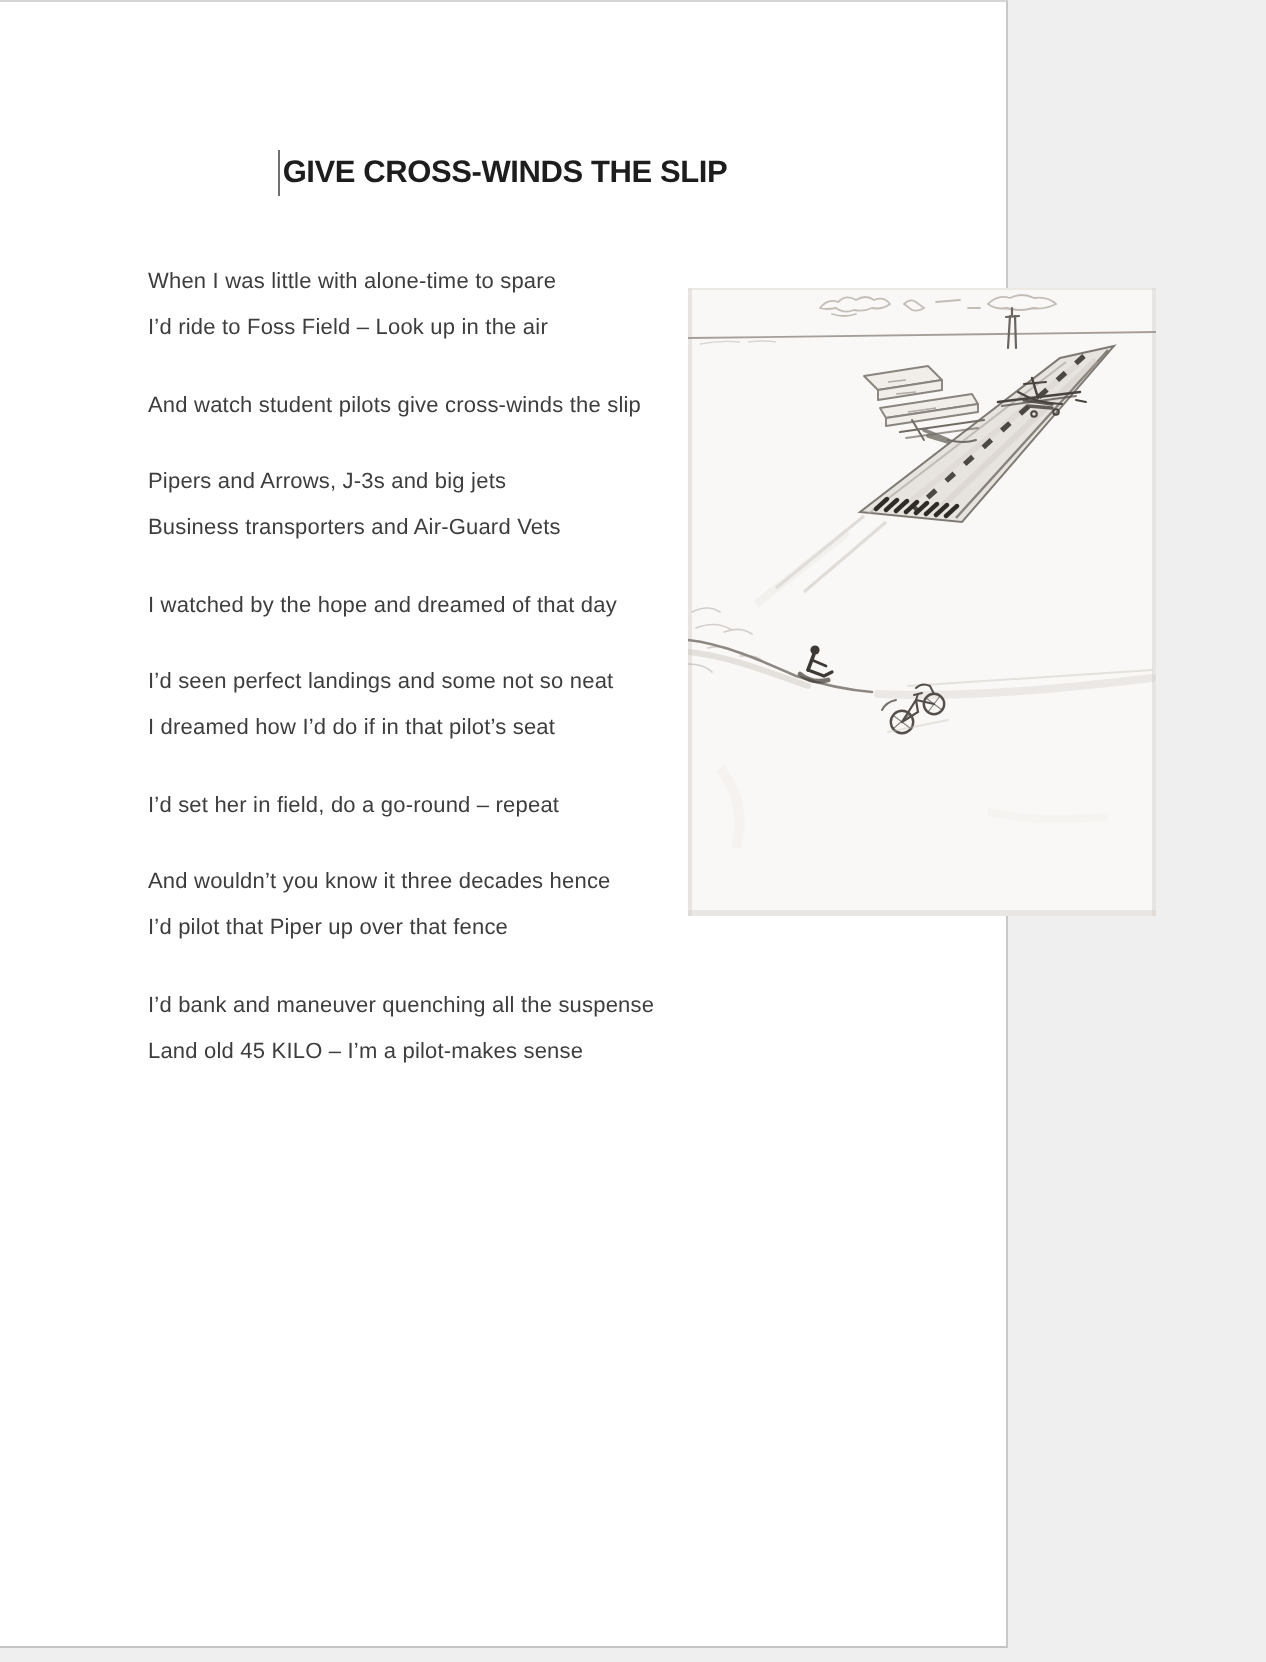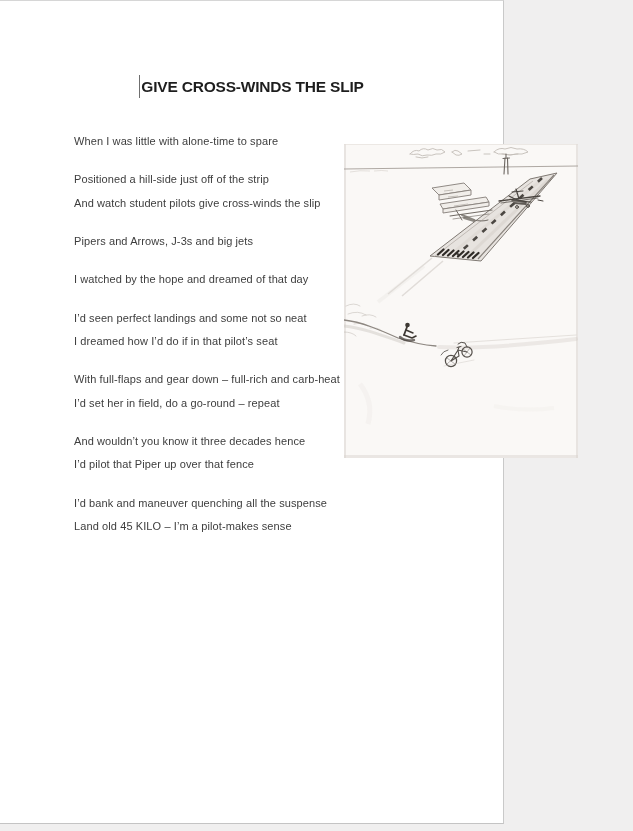--- a/index.html
+++ b/index.html
@@ -43,37 +43,37 @@
 <div class="page">
 
   <div class="title-row">
     <span class="caret"></span>
     <h1 class="title">GIVE CROSS-WINDS THE SLIP</h1>
   </div>
 
   <div class="poem">
     <div class="stanza">
       <p class="line">When I was little with alone-time to spare</p>
-    </div>
-    <div class="stanza">
-      <p class="line">Positioned a hill-side just off of the strip</p>
+      <p class="line">I’d ride to Foss Field – Look up in the air</p>
+    </div>
+    <div class="stanza">
       <p class="line">And watch student pilots give cross-winds the slip</p>
     </div>
     <div class="stanza">
       <p class="line">Pipers and Arrows, J-3s and big jets</p>
+      <p class="line">Business transporters and Air-Guard Vets</p>
     </div>
     <div class="stanza">
       <p class="line">I watched by the hope and dreamed of that day</p>
     </div>
     <div class="stanza">
       <p class="line">I’d seen perfect landings and some not so neat</p>
       <p class="line">I dreamed how I’d do if in that pilot’s seat</p>
     </div>
     <div class="stanza">
-      <p class="line">With full-flaps and gear down – full-rich and carb-heat</p>
       <p class="line">I’d set her in field, do a go-round – repeat</p>
     </div>
     <div class="stanza">
       <p class="line">And wouldn’t you know it three decades hence</p>
       <p class="line">I’d pilot that Piper up over that fence</p>
     </div>
     <div class="stanza">
       <p class="line">I’d bank and maneuver quenching all the suspense</p>
       <p class="line">Land old 45 KILO – I’m a pilot-makes sense</p>
     </div>

